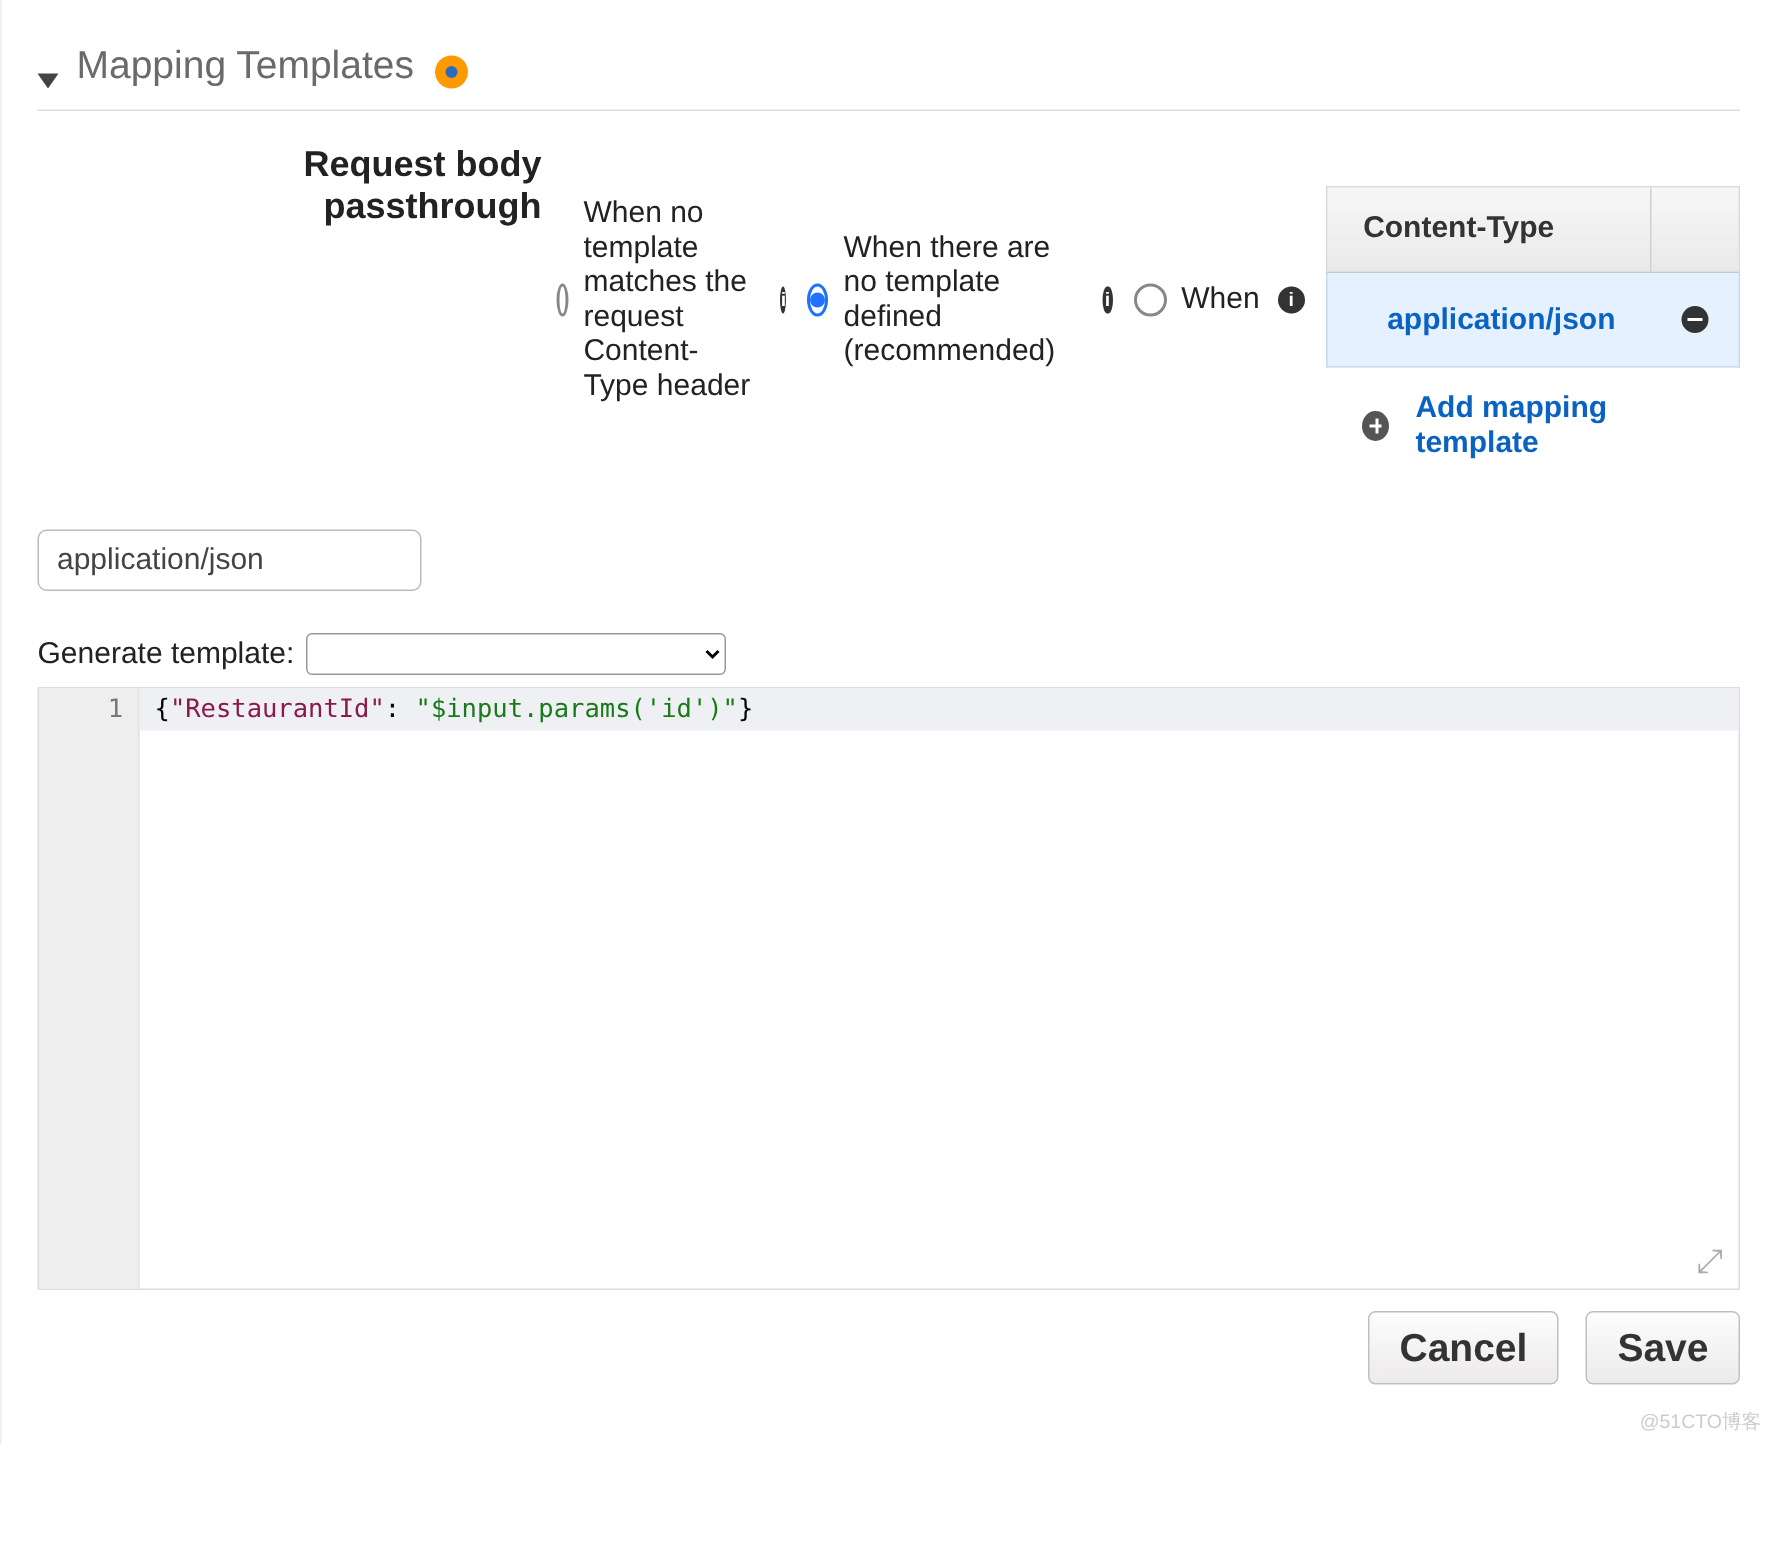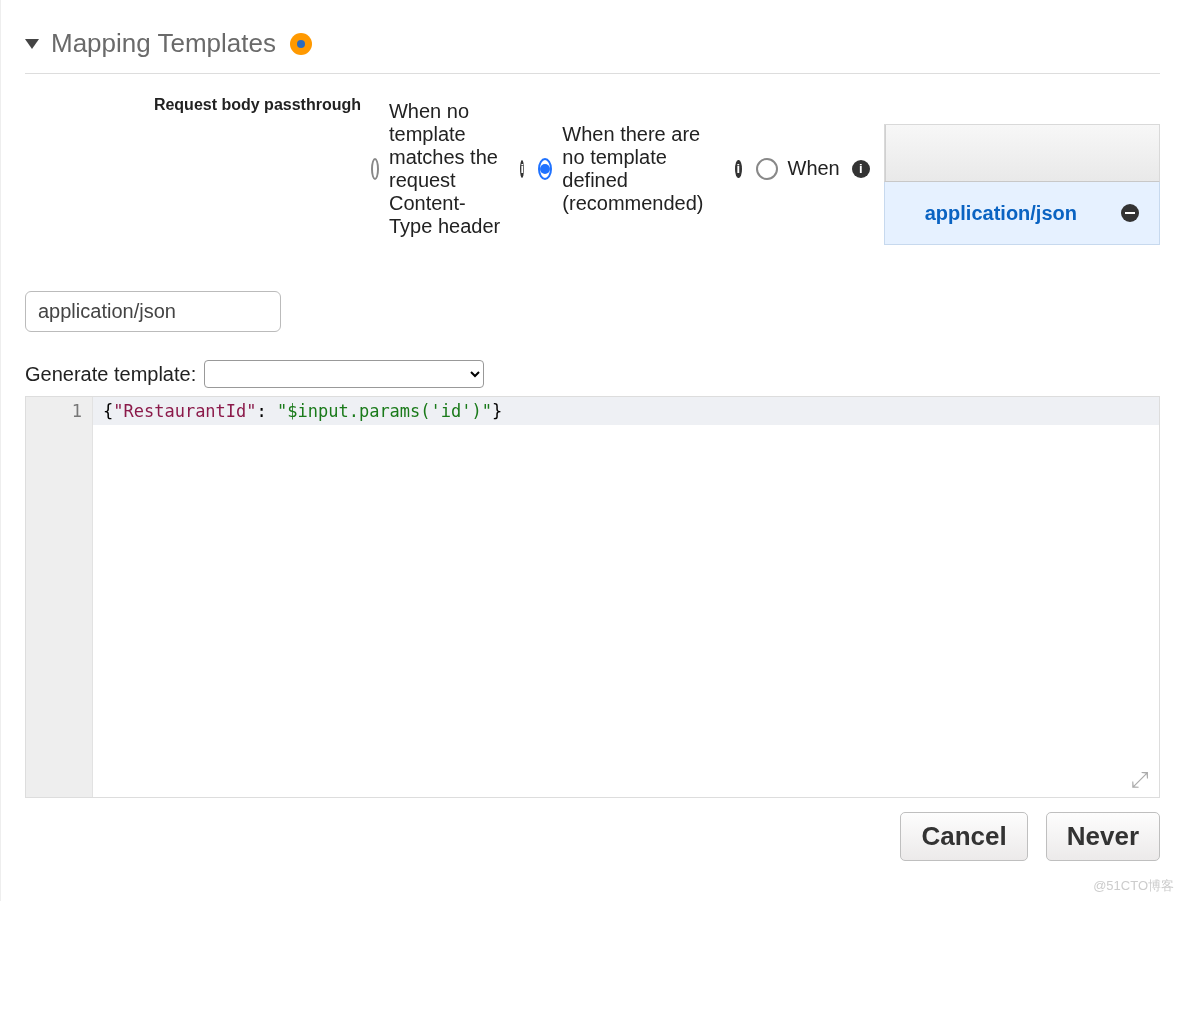--- a/index.html
+++ b/index.html
@@ -13,21 +13,21 @@
   }
   .page {
     position: relative;
     padding: 28px 24px 40px 24px;
     border-left: 1px solid #eee;
   }
 
   
   .section-header {
     display: flex;
-    align-items: center;
+    align-items: flex-end;
     gap: 10px;
     padding-bottom: 14px;
     border-bottom: 1px solid #ddd;
   }
   .collapse-triangle {
     width: 0; height: 0;
     border-left: 7px solid transparent;
     border-right: 7px solid transparent;
     border-top: 10px solid #444;
     margin-right: 2px;
@@ -59,21 +59,21 @@
   }
   .form-row {
     display: flex;
     align-items: flex-start;
     padding-left: 50px;
   }
   .form-label {
     width: 286px;
     text-align: right;
     font-weight: 700;
-    font-size: 16px;
+    font-size: 24px;
     color: #222;
     padding-top: 4px;
     padding-right: 10px;
   }
   .radio-col {
     display: flex;
     gap: 14px;
     flex: 1;
   }
   .radio-line {
@@ -317,28 +317,33 @@
         </div>
 
         <div class="radio-line">
           <span class="radio-outer"></span>
           <span>When</span>
           <span class="info-icon">i</span>
         </div>
 
         <div class="ct-table">
           <div class="ct-header">
+            <div class="ct-header-label">Content-Type</div>
             <div class="ct-header-gap"></div>
           </div>
           <div class="ct-row">
             <div class="ct-row-label">application/json</div>
             <div class="ct-row-action">
               <span class="remove-circle"></span>
             </div>
           </div>
+          <div class="ct-add-row">
+            <span class="add-circle"></span>
+            <span class="add-label">Add mapping template</span>
+          </div>
         </div>
 
       </div>
     </div>
 
     <div class="editor-block">
       <div class="input-box">application/json</div>
 
       <div class="gen-row">
         <span>Generate template:</span>
@@ -350,20 +355,20 @@
           <div>1</div>
         </div>
         <div class="code-body">
           <div class="code-line-hl"><span class="tok-brace">{</span><span class="tok-key">"RestaurantId"</span><span class="tok-brace">: </span><span class="tok-str">"$input.params('id')"</span><span class="tok-brace">}</span></div>
           <span class="resize-handle">⤢</span>
         </div>
       </div>
 
       <div class="footer-buttons">
         <button class="btn">Cancel</button>
-        <button class="btn">Never</button>
+        <button class="btn">Save</button>
       </div>
     </div>
 
   </div>
 
   <div class="watermark">@51CTO博客</div>
 </div>
 
 </body></html>

